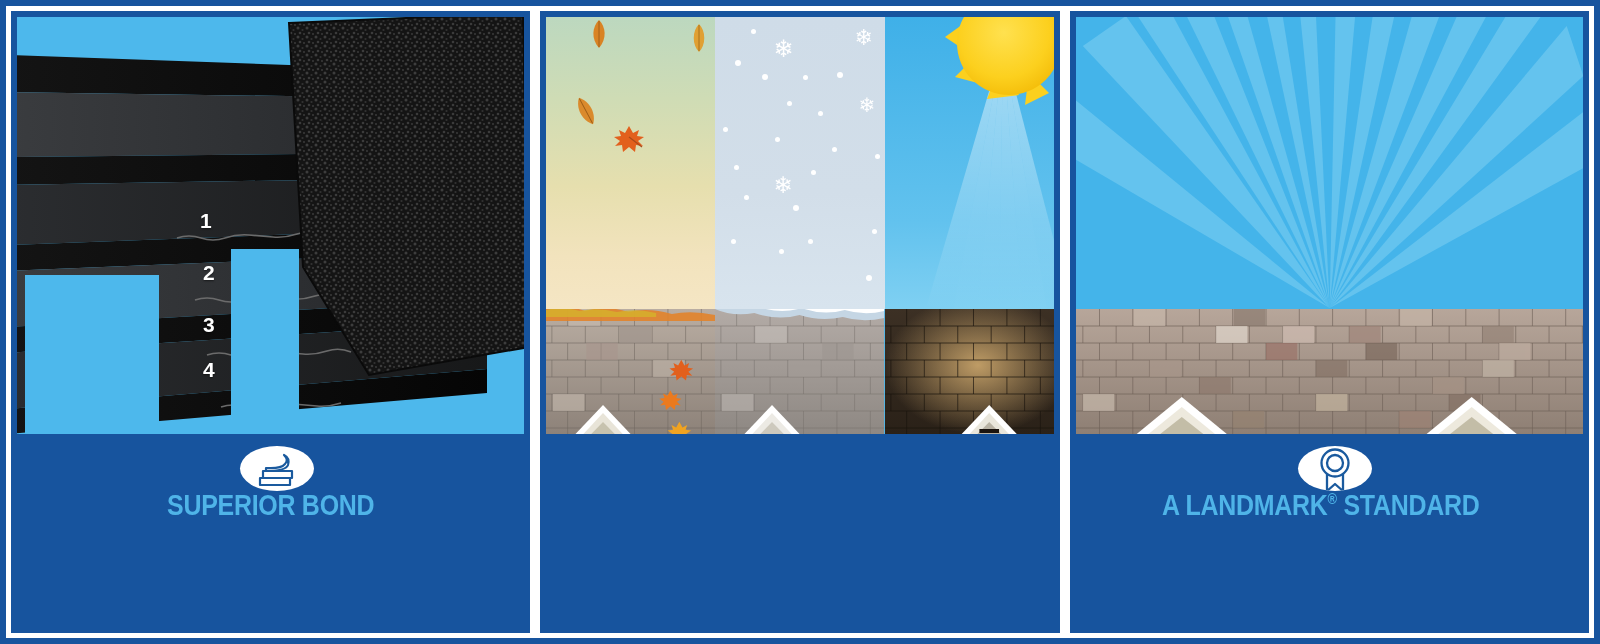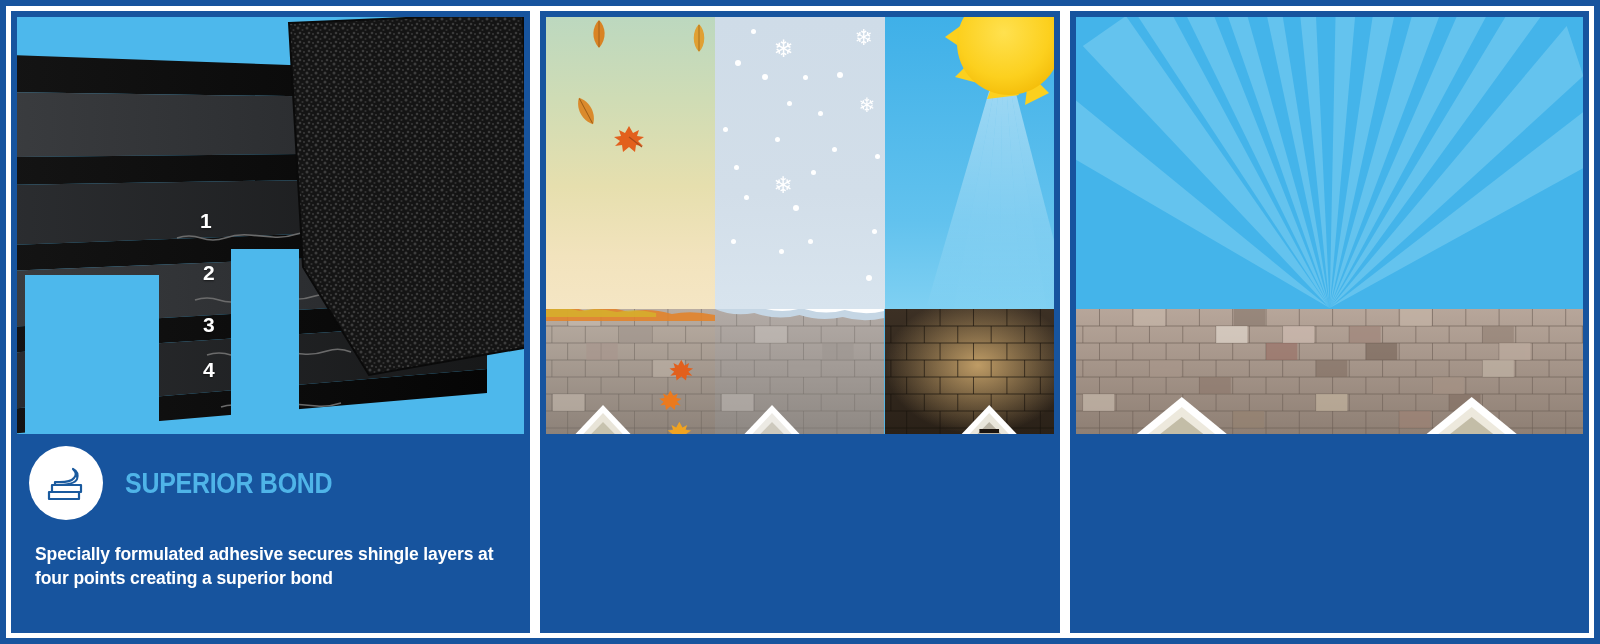--- a/index.html
+++ b/index.html
@@ -52,21 +52,21 @@
 
   
   .caption {
     flex: 1 1 auto;
     background: #17549e;
     position: relative;
     padding: 0;
   }
   .cap-head {
     display: flex;
-    flex-direction: row;
+    flex-direction: column;
     align-items: center;
     padding: 12px 0 0 12px;
     height: 86px;
     box-sizing: border-box;
   }
   .icon-circle {
     width: 74px;
     height: 74px;
     min-width: 74px;
     border-radius: 50%;
@@ -204,21 +204,20 @@
           <svg width="50" height="50" viewBox="0 0 50 50">
             <g fill="none" stroke="#1a5a9e" stroke-width="2.2" stroke-linejoin="round">
               <path d="M8 34 h30 v7 h-30 z"></path>
               <path d="M11 27 h29 v7 h-29 z"></path>
               <path d="M14 27 q20 0 22 -6 q2 -7 -4 -10 q5 5 1 9 q-4 5 -19 4 z" stroke-linecap="round"></path>
             </g>
           </svg>
         </div>
         <div class="cap-title">SUPERIOR BOND</div>
       </div>
-      <div class="cap-body">Specially formulated adhesive secures shingle layers at four points creating a superior bond</div>
     </div>
   </div>
 
   <div class="panel">
     <div class="media">
       <div class="p2-wrap">
 
         <div class="p2-col">
           <div class="p2-sky p2-sky-fall"></div>
           <svg class="leaf" style="left:42px;top:2px;" width="22" height="30" viewBox="0 0 22 30">
@@ -694,16 +693,28 @@
           <path d="M74 125 L108 98 L142 125 Z" fill="#ede9dd"></path>
           <path d="M86 125 L108 108 L130 125 Z" fill="#c3bda7"></path>
           <path d="M358 125 L404 88 L450 125 Z" fill="#ffffff"></path>
           <path d="M370 125 L404 98 L438 125 Z" fill="#ede9dd"></path>
           <path d="M382 125 L404 108 L426 125 Z" fill="#c3bda7"></path>
         </svg>
       </div>
     </div>
 
     <div class="caption">
+      <div class="cap-head">
+        <div class="icon-circle">
+          <svg width="50" height="50" viewBox="0 0 50 50">
+            <g fill="none" stroke="#1a5a9e" stroke-width="2.3">
+              <circle cx="25" cy="19" r="13.5"></circle>
+              <circle cx="25" cy="19" r="8"></circle>
+              <path d="M17 30 L17 47 L25 40 L33 47 L33 30" stroke-linejoin="round"></path>
+            </g>
+          </svg>
+        </div>
+        <div class="cap-title"><span>A LANDMARK</span><span class="reg">®</span><span> STANDARD</span></div>
+      </div>
     </div>
   </div>
 
 </div>
 
 </body></html>

